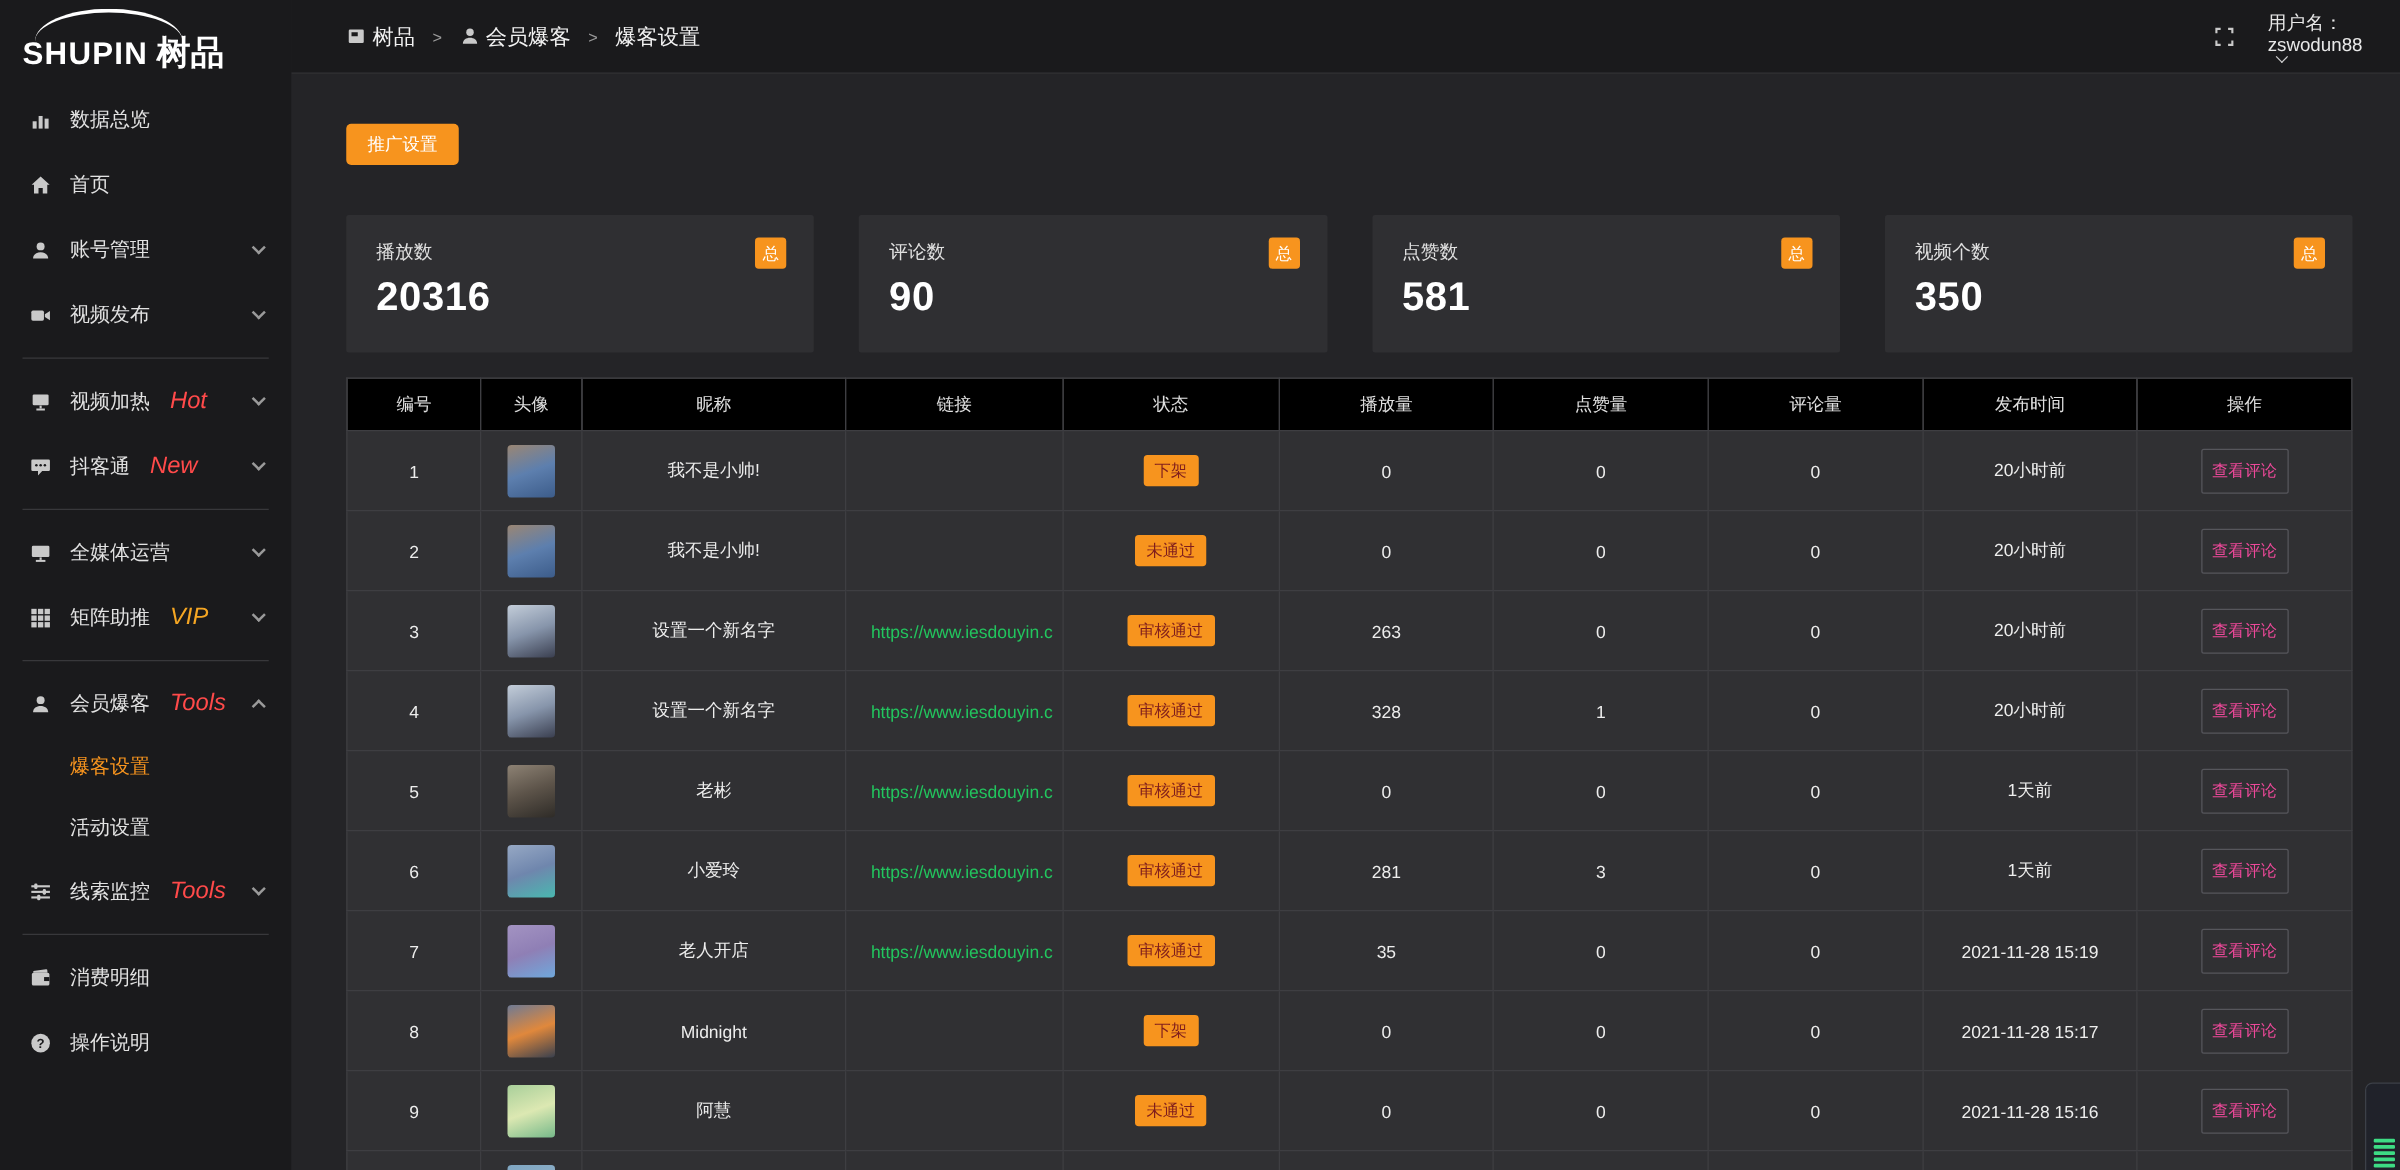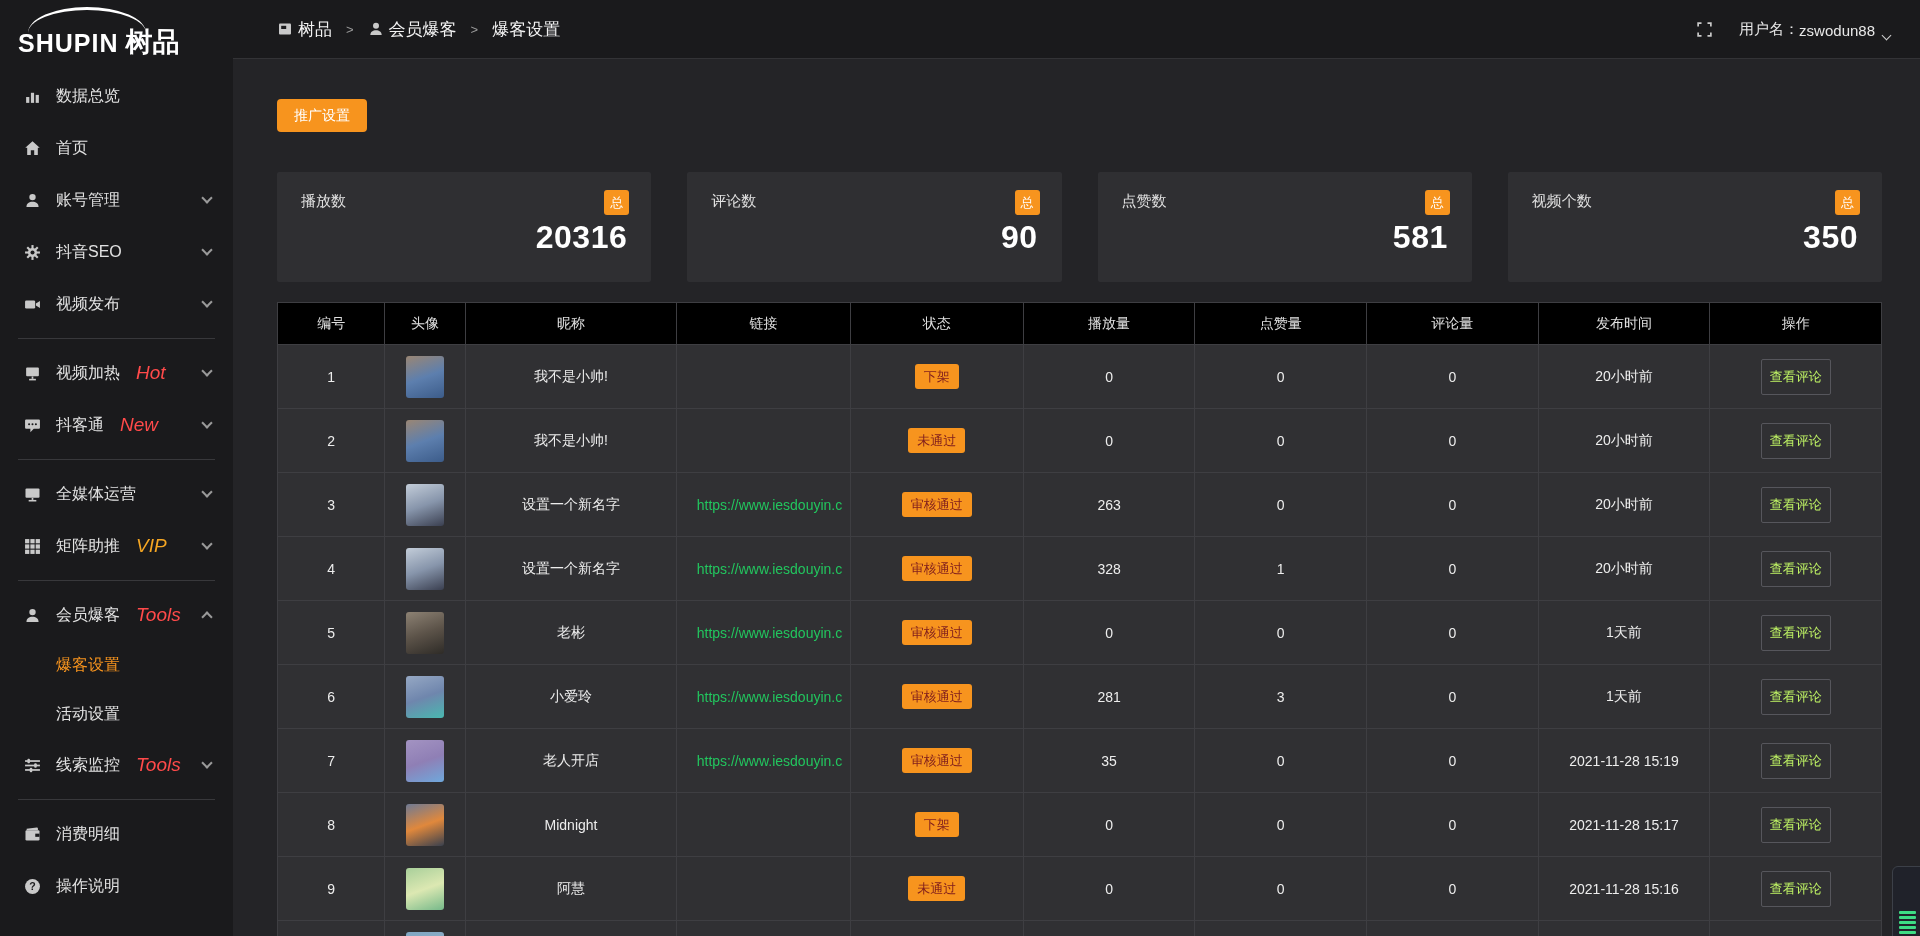--- a/index.html
+++ b/index.html
@@ -32,50 +32,50 @@
 
   
   .main { margin-left:233px; height:936px; }
   .topbar { height:59px; background:#1a1a1c; border-bottom:1px solid #333336;
     display:flex; align-items:center; padding:0 30px 0 44px; }
   .crumb { display:flex; align-items:center; color:#f2f2f2; font-size:17px; }
   .crumb .ic { width:16px; height:16px; margin-right:5px; display:inline-flex; }
   .crumb .sep { color:#9a9a9a; font-size:13px; margin:0 14px; }
   .top-right { margin-left:auto; display:flex; align-items:center; color:#e8e8e8; font-size:15px; }
   .fs-icon { width:17px; height:17px; margin-right:26px; display:inline-flex; cursor:pointer; }
-  .user-wrap { display:flex; align-items:flex-end; cursor:pointer; }
+  .user-wrap { display:flex; align-items:flex-start; cursor:pointer;flex-direction:column; }
   .user-wrap .chev2 { width:7px; height:7px; border-right:1.5px solid #cfcfcf;
     border-bottom:1.5px solid #cfcfcf; transform:rotate(45deg); margin:-3px 0 0 8px; }
 
   .content { padding:0 38px 0 44px; }
   .promo-btn { margin-top:40px; display:inline-block; background:#f7941e; color:#fff;
     font-size:14px; border:none; border-radius:4px; height:33px; padding:0 17px; cursor:pointer; }
 
   .cards { display:flex; gap:36px; margin-top:40px; }
   .card { position:relative; flex:1; height:110px; background:#2f2f32; border-radius:2px;
     padding:20px 24px; }
   .card .clabel { color:#e0e0e0; font-size:15px; }
-  .card .cvalue { color:#fff; font-size:32px; font-weight:600; margin-top:8px; letter-spacing:.5px;text-align:right; }
+  .card .cvalue { color:#fff; font-size:32px; font-weight:600; margin-top:8px; letter-spacing:.5px; }
   .card .cbadge { position:absolute; top:18px; right:22px; width:25px; height:25px;
     background:#f7941e; color:#fff; border-radius:3px; font-size:13px;
     display:flex; align-items:center; justify-content:center; }
 
   
   table.grid { width:100%; margin-top:20px; border-collapse:collapse; table-layout:fixed;
     background:#303033; }
   table.grid th, table.grid td { border:1px solid #3e3e42; text-align:center;
     color:#ededed; font-size:14px; overflow:hidden; white-space:nowrap; }
   table.grid th { height:42px; background:#000000; font-weight:normal; color:#e0e0e0; }
   table.grid td { height:64px; }
   td.linkcell { text-align:left; padding-left:12px; }
   .linkcell a { color:#22c55e; text-decoration:none; font-size:14px; }
   .avatar { width:38px; height:42px; border-radius:3px; margin:0 auto; }
   .status-badge { display:inline-block; background:#f7941e; color:#7f1d1d; font-size:13px;
     padding:6px 9px; border-radius:3px; line-height:1; }
-  .action-btn { background:transparent; border:1px solid #56565c; color:#bef264;
+  .action-btn { background:transparent; border:1px solid #56565c; color:#ec4899;
     font-size:13px; padding:8px 8px; border-radius:2px; cursor:pointer; }
 
   
   .float-widget { position:absolute; right:-12px; bottom:-6px; width:40px; height:76px;
     background:#20222a; border:1px solid #3c4048; border-radius:6px; z-index:9;
     display:flex; flex-direction:column; justify-content:flex-end;
     align-items:flex-start; padding:4px 0 7px 6px; cursor:pointer; }
   .float-widget .bar { width:17px; height:3px; background:#3ddc84; margin-top:2px; border-radius:1px; }
 </style>
 </head>
@@ -109,36 +109,20 @@
           <span class="lbl">首页</span>
         </div>
         <div class="side-item">
           <span class="ic">
             <svg viewBox="0 0 16 16" fill="#c9c9c9">
               <circle cx="8" cy="4.8" r="3"></circle>
               <path d="M2.3 14c0-3.2 2.6-4.8 5.7-4.8s5.7 1.6 5.7 4.8Z"></path>
             </svg>
           </span>
           <span class="lbl">账号管理</span>
-          <span class="chev down"></span>
-        </div>
-        <div class="side-item">
-          <span class="ic">
-            <svg viewBox="0 0 16 16" fill="#c9c9c9">
-              <g>
-                <rect x="7" y="1" width="2" height="14"></rect>
-                <rect x="1" y="7" width="14" height="2"></rect>
-                <rect x="7" y="1" width="2" height="14" transform="rotate(45 8 8)"></rect>
-                <rect x="7" y="1" width="2" height="14" transform="rotate(-45 8 8)"></rect>
-                <circle cx="8" cy="8" r="4.3"></circle>
-                <circle cx="8" cy="8" r="1.9" fill="#1a1a1c"></circle>
-              </g>
-            </svg>
-          </span>
-          <span class="lbl">抖音SEO</span>
           <span class="chev down"></span>
         </div>
         <div class="side-item">
           <span class="ic">
             <svg viewBox="0 0 16 16" fill="#c9c9c9">
               <rect x="1" y="4.2" width="9.5" height="7.6" rx="1.2"></rect>
               <path d="M11.2 7 15 4.6v6.8L11.2 9Z"></path>
             </svg>
           </span>
           <span class="lbl">视频发布</span>

